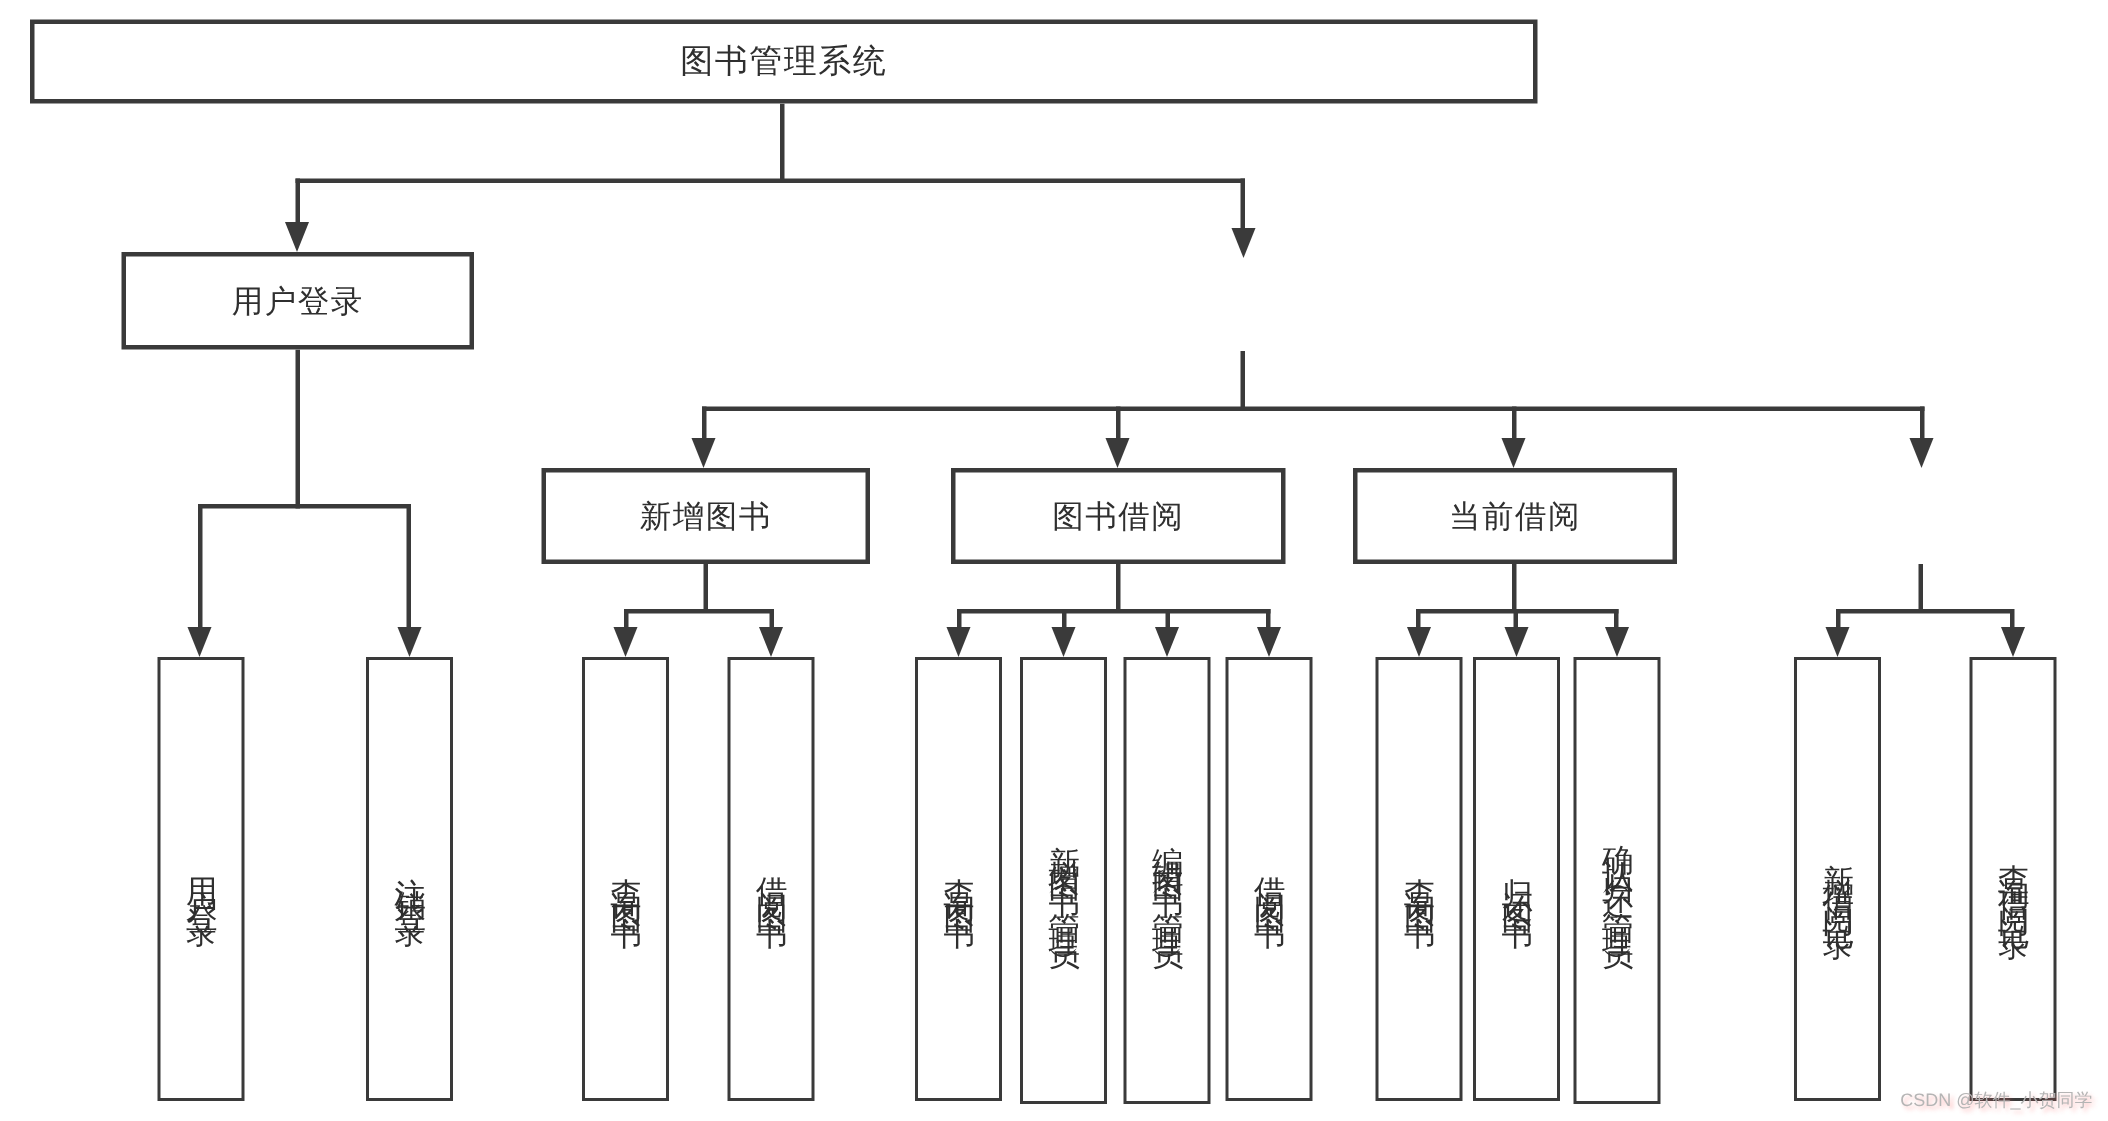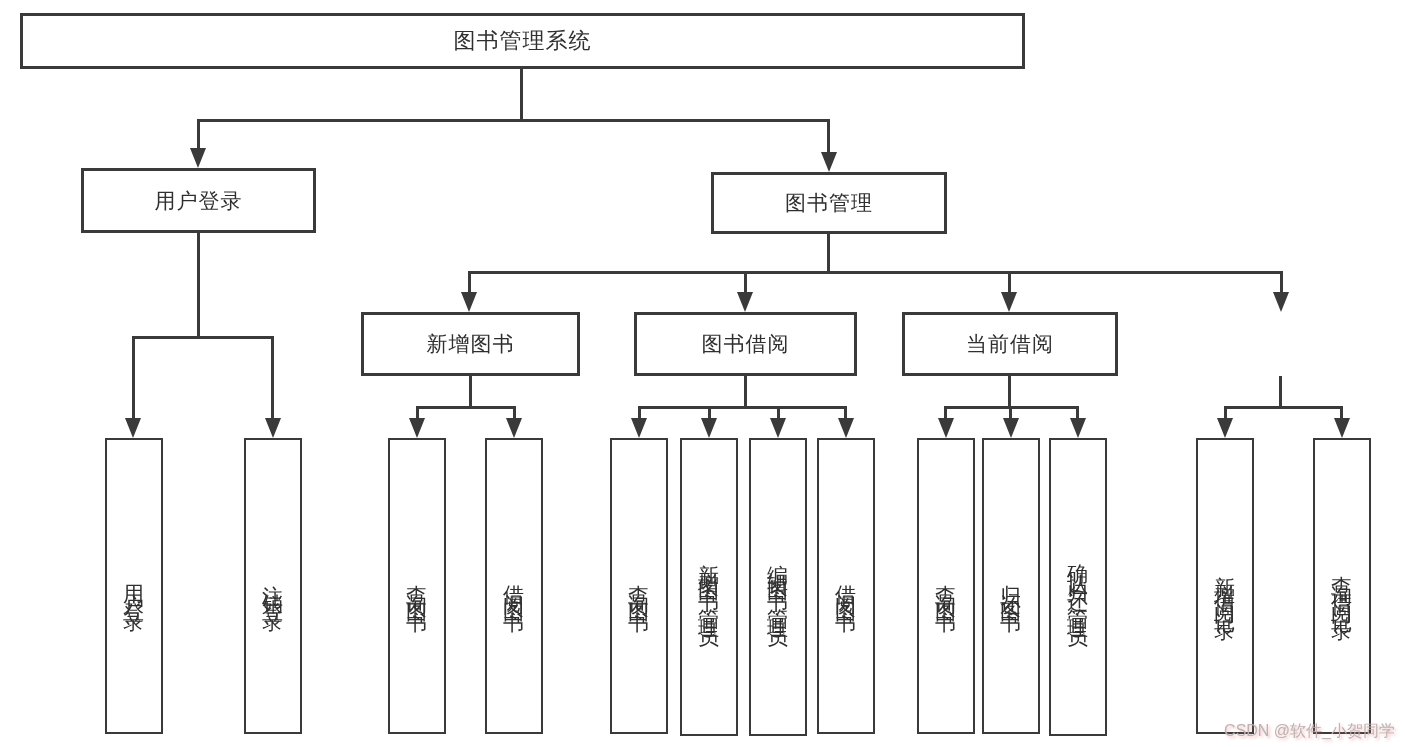--- a/index.html
+++ b/index.html
@@ -30,21 +30,21 @@
   .hline,.vline{position:absolute;background:var(--line);}
   .hline{height:3px;}
   .vline{width:3px;}
   .arrow{
     position:absolute;width:0;height:0;
     border-left:8px solid transparent;border-right:8px solid transparent;
     border-top:20px solid var(--line);
   }
   .watermark{
     position:absolute;right:10px;bottom:5px;
-    font-size:16px;color:var(--watermark);
+    font-size:12px;color:var(--watermark);
     text-shadow:2px 2px 3px var(--watermark-glow);
     white-space:nowrap;
   }
 </style>
 </head>
 <body>
 
 <div id="canvas">
 
   <div class="vline" style="left:520px;top:69px;height:52px"></div>
@@ -106,23 +106,20 @@
   <div class="vline" style="left:1340px;top:406px;height:14px"></div>
   <div class="arrow" style="left:1334px;top:418px"></div>
 
   <div class="node root" style="left:20px;top:13px;width:1005px;height:56px">
     <span>图书管理系统</span>
   </div>
 
   <div class="node" style="left:81px;top:168px;width:235px;height:65px">
     <span>用户登录</span>
   </div>
-  <div class="node" style="left:711px;top:172px;width:236px;height:62px">
-    <span>图书管理</span>
-  </div>
 
   <div class="node" style="left:361px;top:312px;width:219px;height:64px">
     <span>新增图书</span>
   </div>
   <div class="node" style="left:634px;top:312px;width:223px;height:64px">
     <span>图书借阅</span>
   </div>
   <div class="node" style="left:902px;top:312px;width:216px;height:64px">
     <span>当前借阅</span>
   </div>

